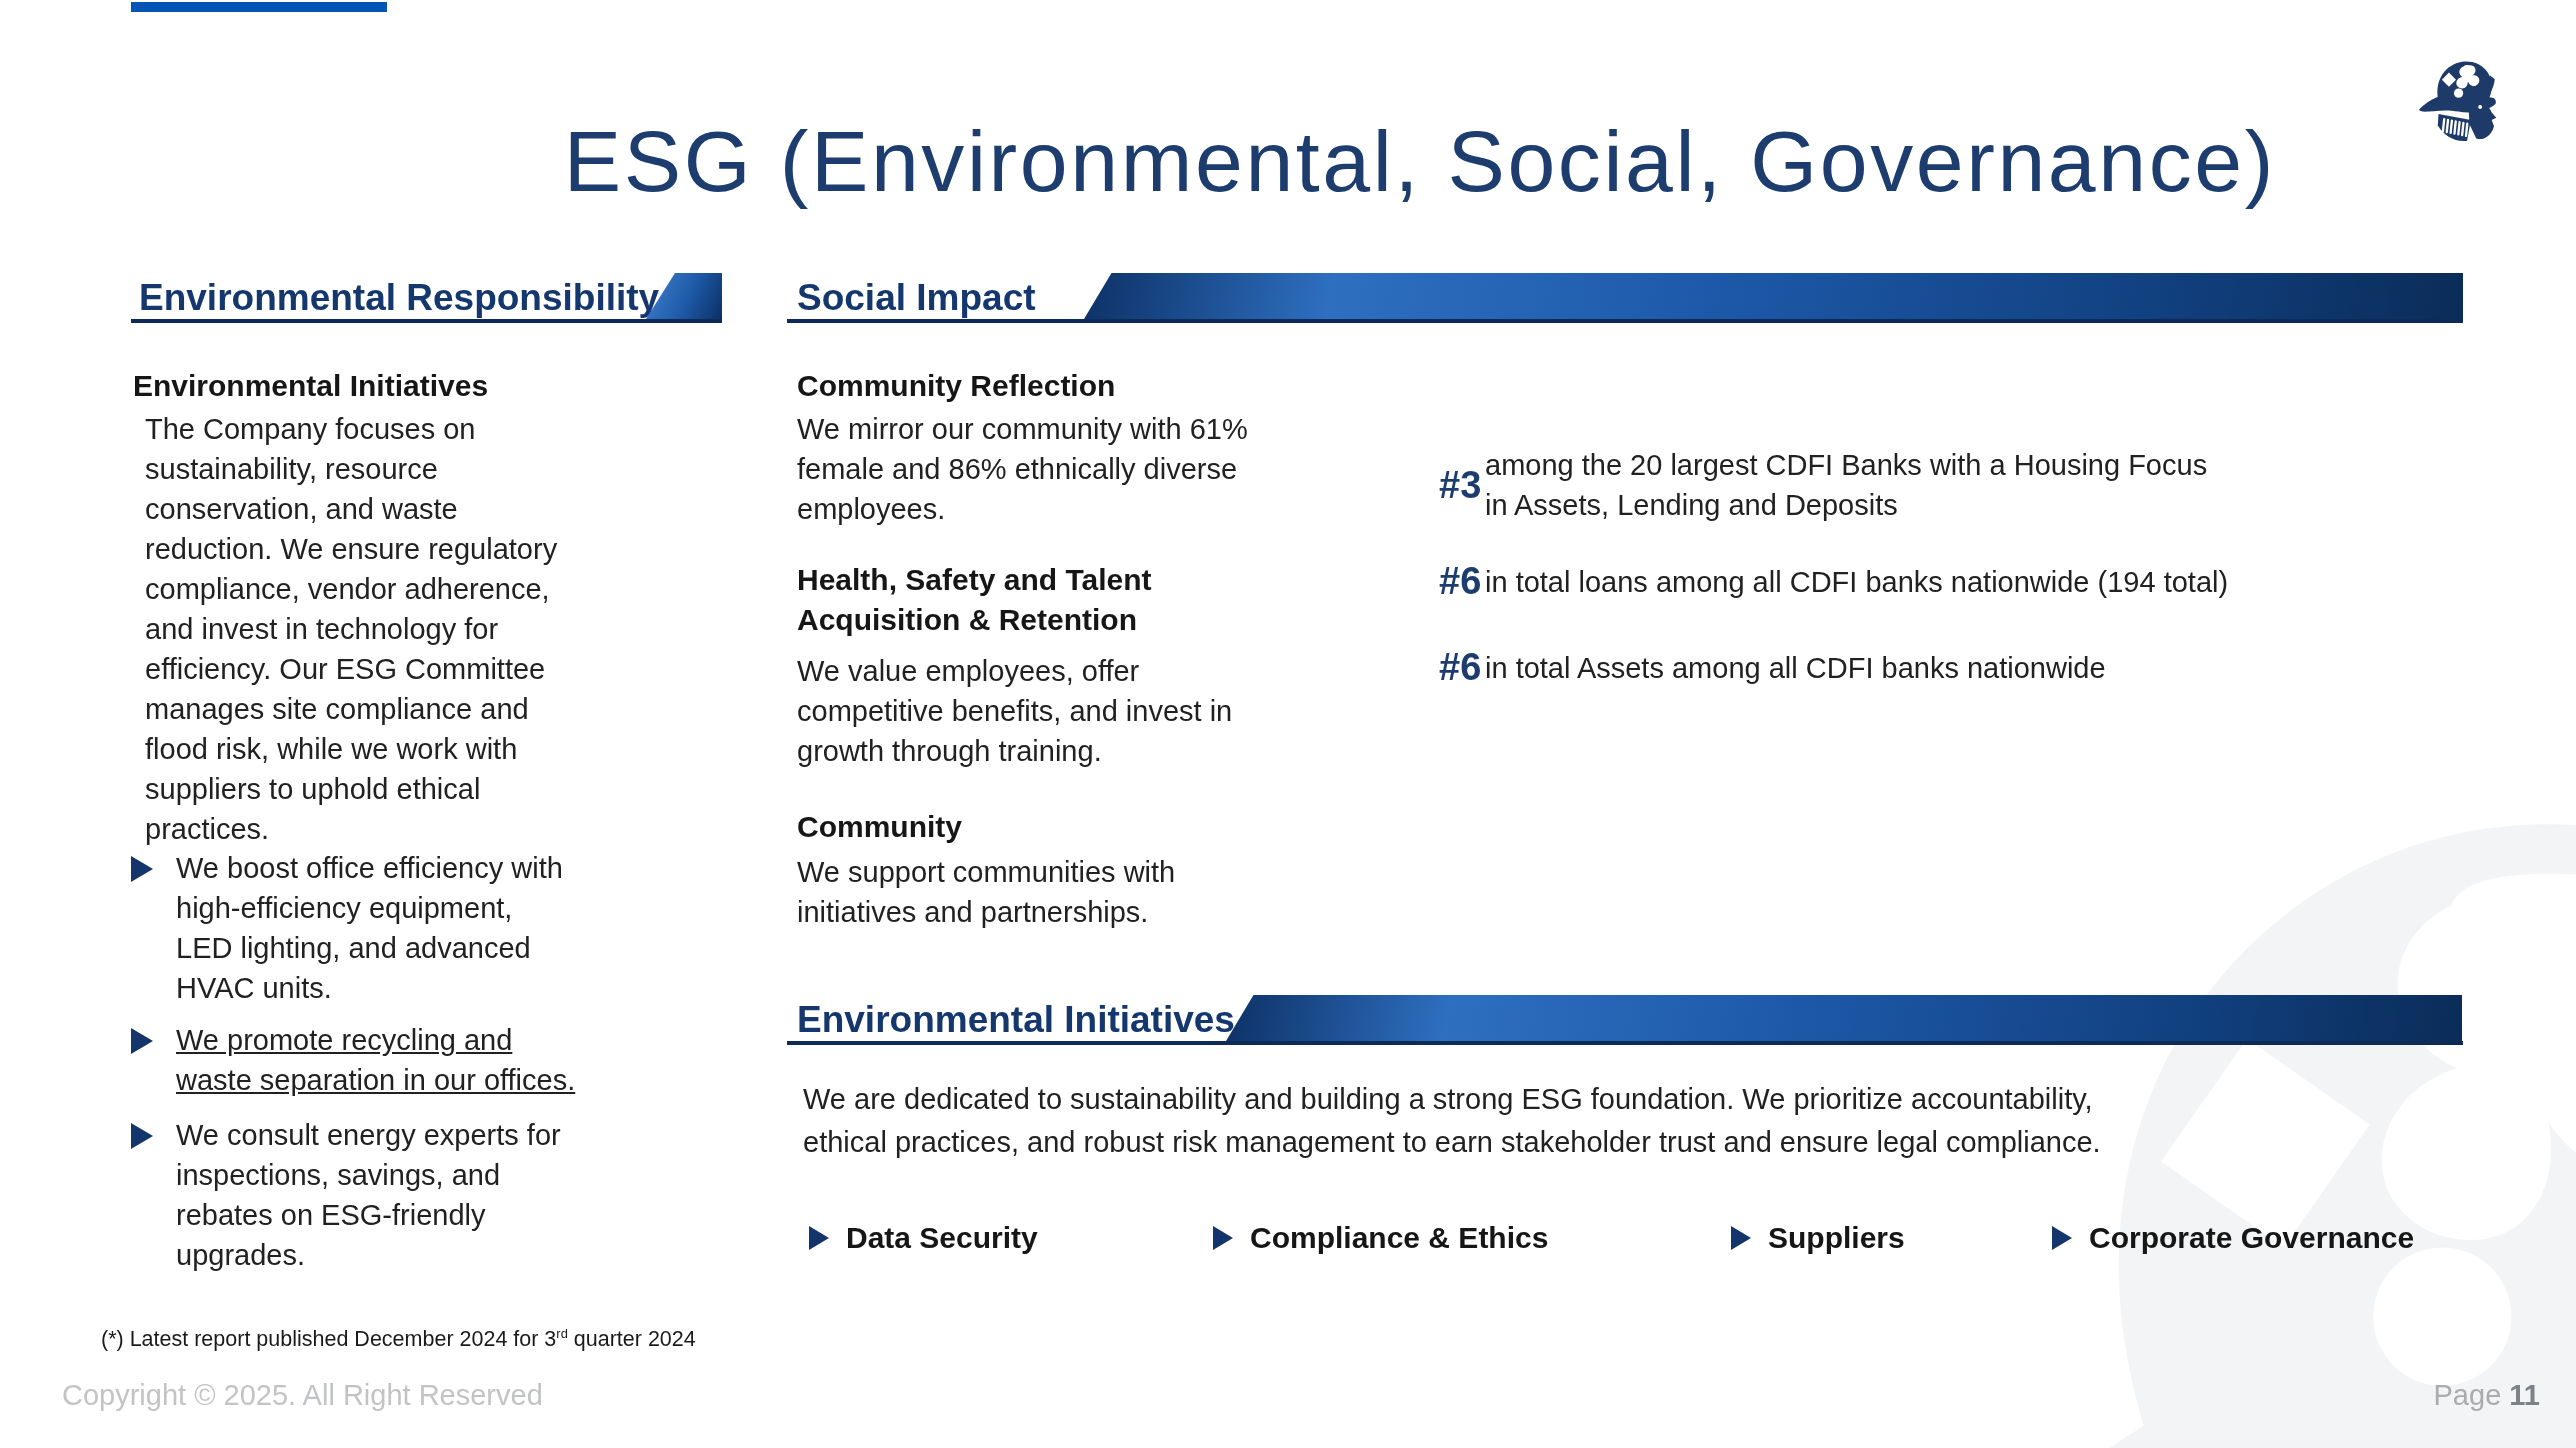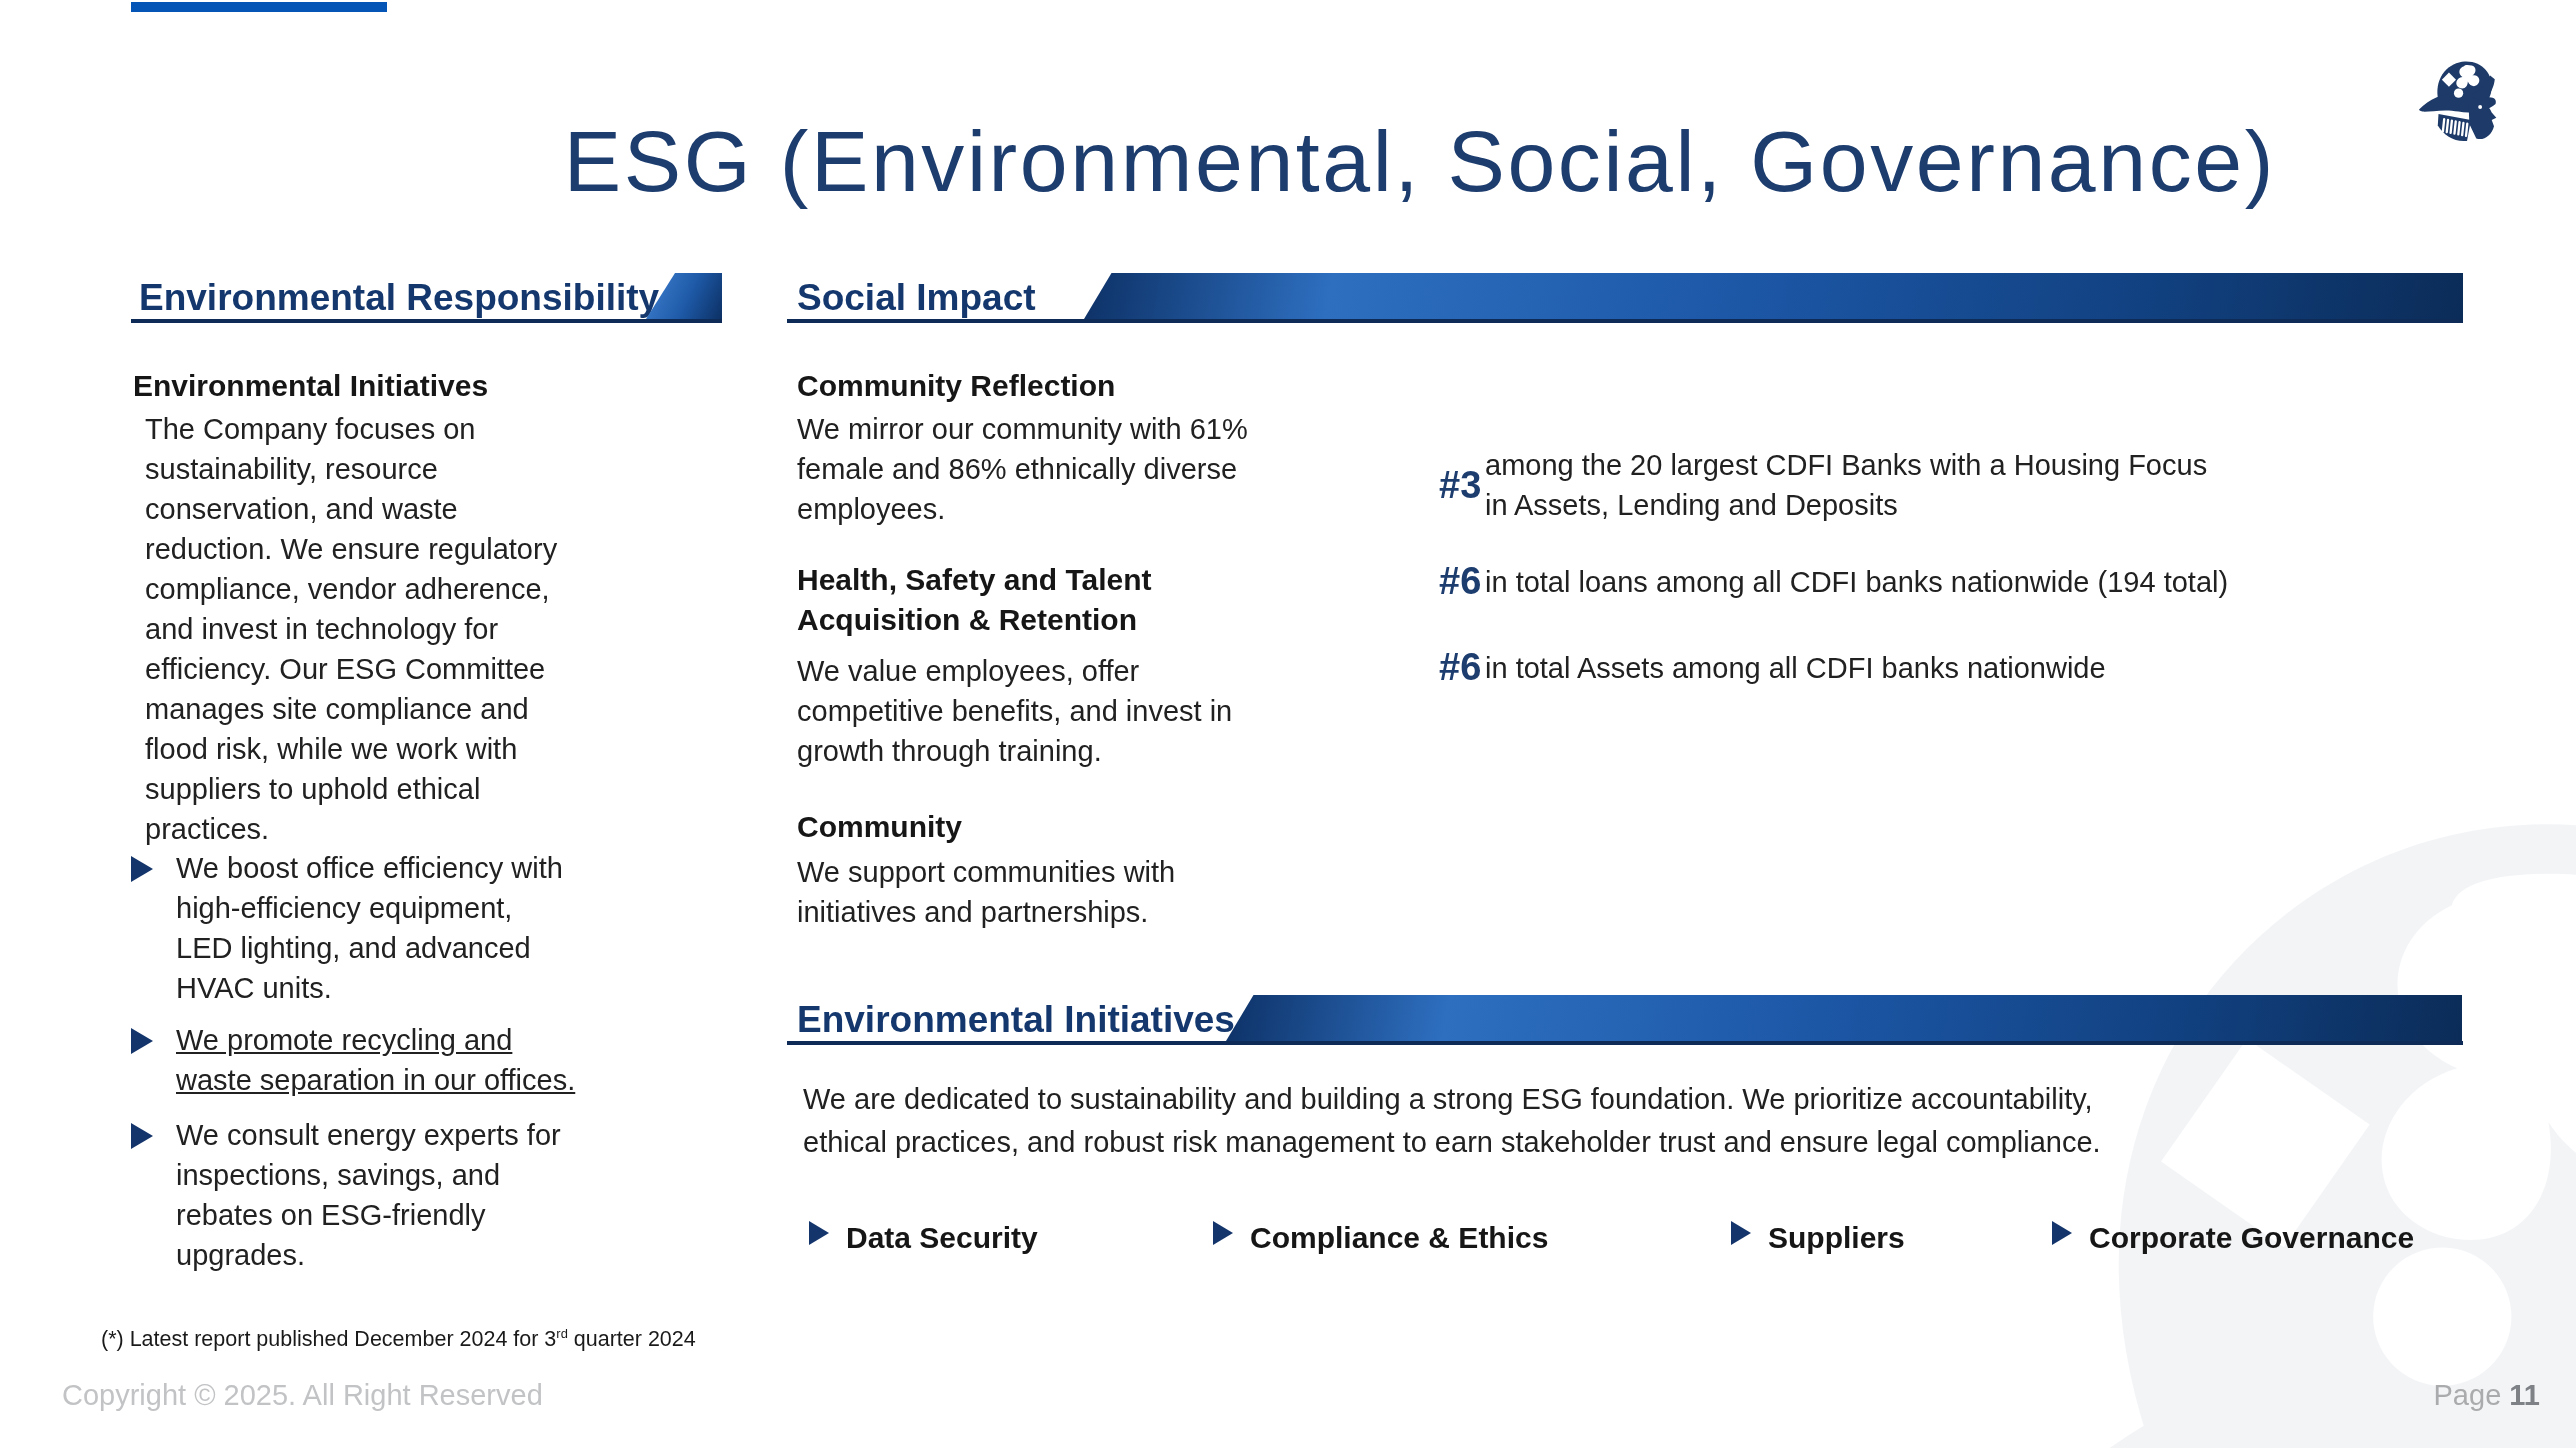--- a/index.html
+++ b/index.html
@@ -32,21 +32,21 @@
   
   .bullet-row{display:flex;align-items:flex-start;}
   .tri{width:0;height:0;border-top:13px solid transparent;border-bottom:13px solid transparent;
        border-left:22px solid #14356b;margin-top:7.7px;flex:0 0 auto;}
   .bullet-row .body-text{margin-left:23px;}
   
   .rank-row{display:flex;align-items:center;}
   .rank-num{font-size:38px;font-weight:700;color:#1d3d6f;width:46px;flex:0 0 auto;}
   .rank-row .body-text{margin-left:0;}
   
-  .item-row{display:flex;align-items:flex-start;padding-left:19px;}
+  .item-row{display:flex;align-items:center;padding-left:19px;}
   .tri-sm{width:0;height:0;border-top:12px solid transparent;border-bottom:12px solid transparent;
           border-left:20.6px solid #14356b;margin-right:17px;flex:0 0 auto;}
   .item-label{font-size:30px;font-weight:700;color:#161616;white-space:nowrap;}
   
   .footnote{font-size:21.5px;color:#1a1a1a;}
   .footnote sup{font-size:60%;}
   .copyright{font-size:29px;color:#c2c3c5;}
   .pagebox{font-size:29px;color:#a9abad;text-align:right;width:223px;}
   .pagebox b{color:#7e8287;font-weight:700;}
 </style>

